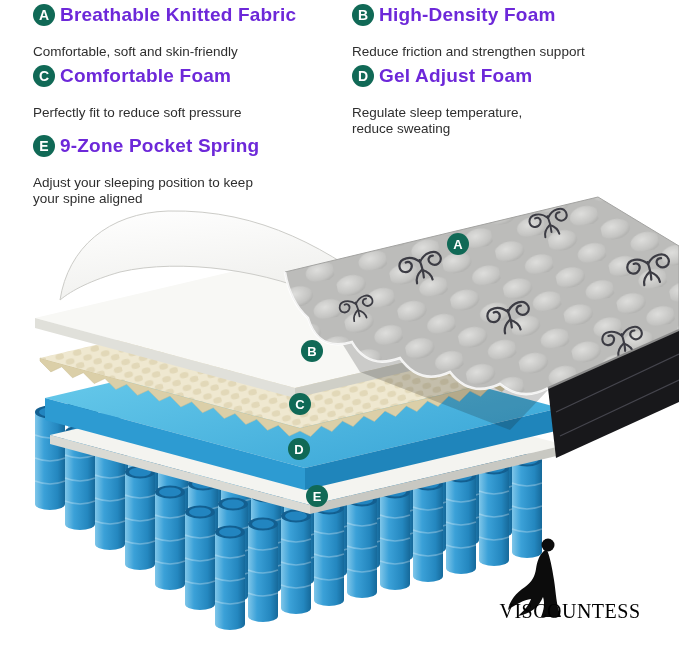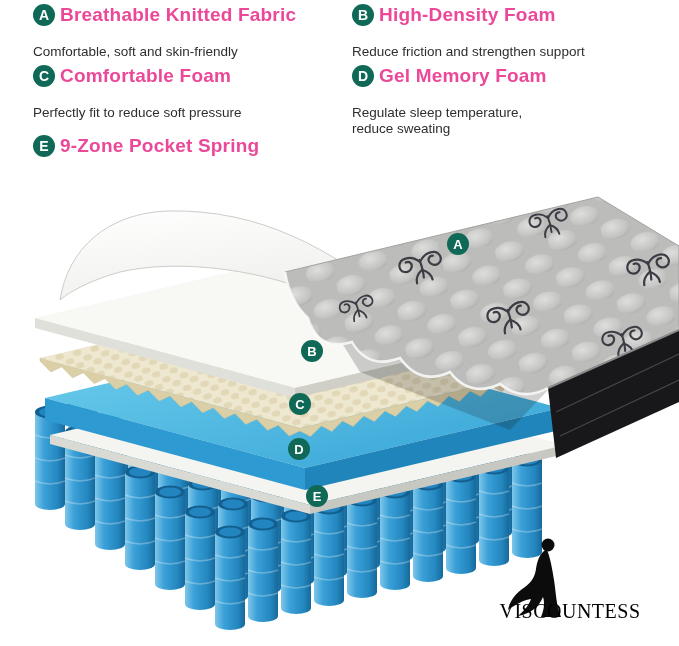--- a/index.html
+++ b/index.html
@@ -8,21 +8,21 @@
     overflow:hidden;font-family:"Liberation Sans",sans-serif;
   }
   .art{position:absolute;left:0;top:0;}
   .feature{position:absolute;z-index:2;}
   .feature-head{display:flex;align-items:center;gap:5px;}
   .badge{
     width:22px;height:22px;border-radius:50%;background:#106956;color:#ffffff;
     font-weight:bold;font-size:14px;display:flex;align-items:center;justify-content:center;
     flex:0 0 22px;
   }
-  .feature-title{font-size:19px;font-weight:bold;color:#ec4899;letter-spacing:0.2px;white-space:nowrap;}
+  .feature-title{font-size:19px;font-weight:bold;color:#6d28d9;letter-spacing:0.2px;white-space:nowrap;}
   .feature-desc{margin-top:18px;font-size:13.5px;color:#2e2e2e;line-height:1.2;}
   .brand-name{
     position:absolute;left:470px;top:600px;width:200px;text-align:center;z-index:2;
     font-family:"Liberation Serif",serif;font-weight:normal;font-size:20px;
     letter-spacing:0.5px;color:#000000;line-height:22px;
   }
   .dlabel{font:bold 13px "Liberation Sans",sans-serif;fill:#ffffff;text-anchor:middle;}
 </style>
 </head>
 <body>
@@ -49,30 +49,31 @@
     <div class="feature-head">
       <span class="badge">C</span>
       <span class="feature-title">Comfortable Foam</span>
     </div>
     <div class="feature-desc">Perfectly fit to reduce soft pressure</div>
   </div>
 
   <div class="feature" style="left:352px;top:65px;">
     <div class="feature-head">
       <span class="badge">D</span>
-      <span class="feature-title">Gel Memory Foam</span>
+      <span class="feature-title">Gel Adjust Foam</span>
     </div>
     <div class="feature-desc" style="max-width:215px;">Regulate sleep temperature, reduce sweating</div>
   </div>
 
   <div class="feature" style="left:33px;top:135px;">
     <div class="feature-head">
       <span class="badge">E</span>
       <span class="feature-title">9-Zone Pocket Spring</span>
     </div>
+    <div class="feature-desc" style="max-width:235px;">Adjust your sleeping position to keep your spine aligned</div>
   </div>
 
   <svg class="art" width="679" height="646" viewBox="0 0 679 646">
     <defs>
       <linearGradient id="coilGrad" x1="0" y1="0" x2="1" y2="0">
         <stop offset="0" stop-color="#7fc6e9"></stop>
         <stop offset="0.3" stop-color="#3ba1d8"></stop>
         <stop offset="0.75" stop-color="#2487bf"></stop>
         <stop offset="1" stop-color="#16699a"></stop>
       </linearGradient>

